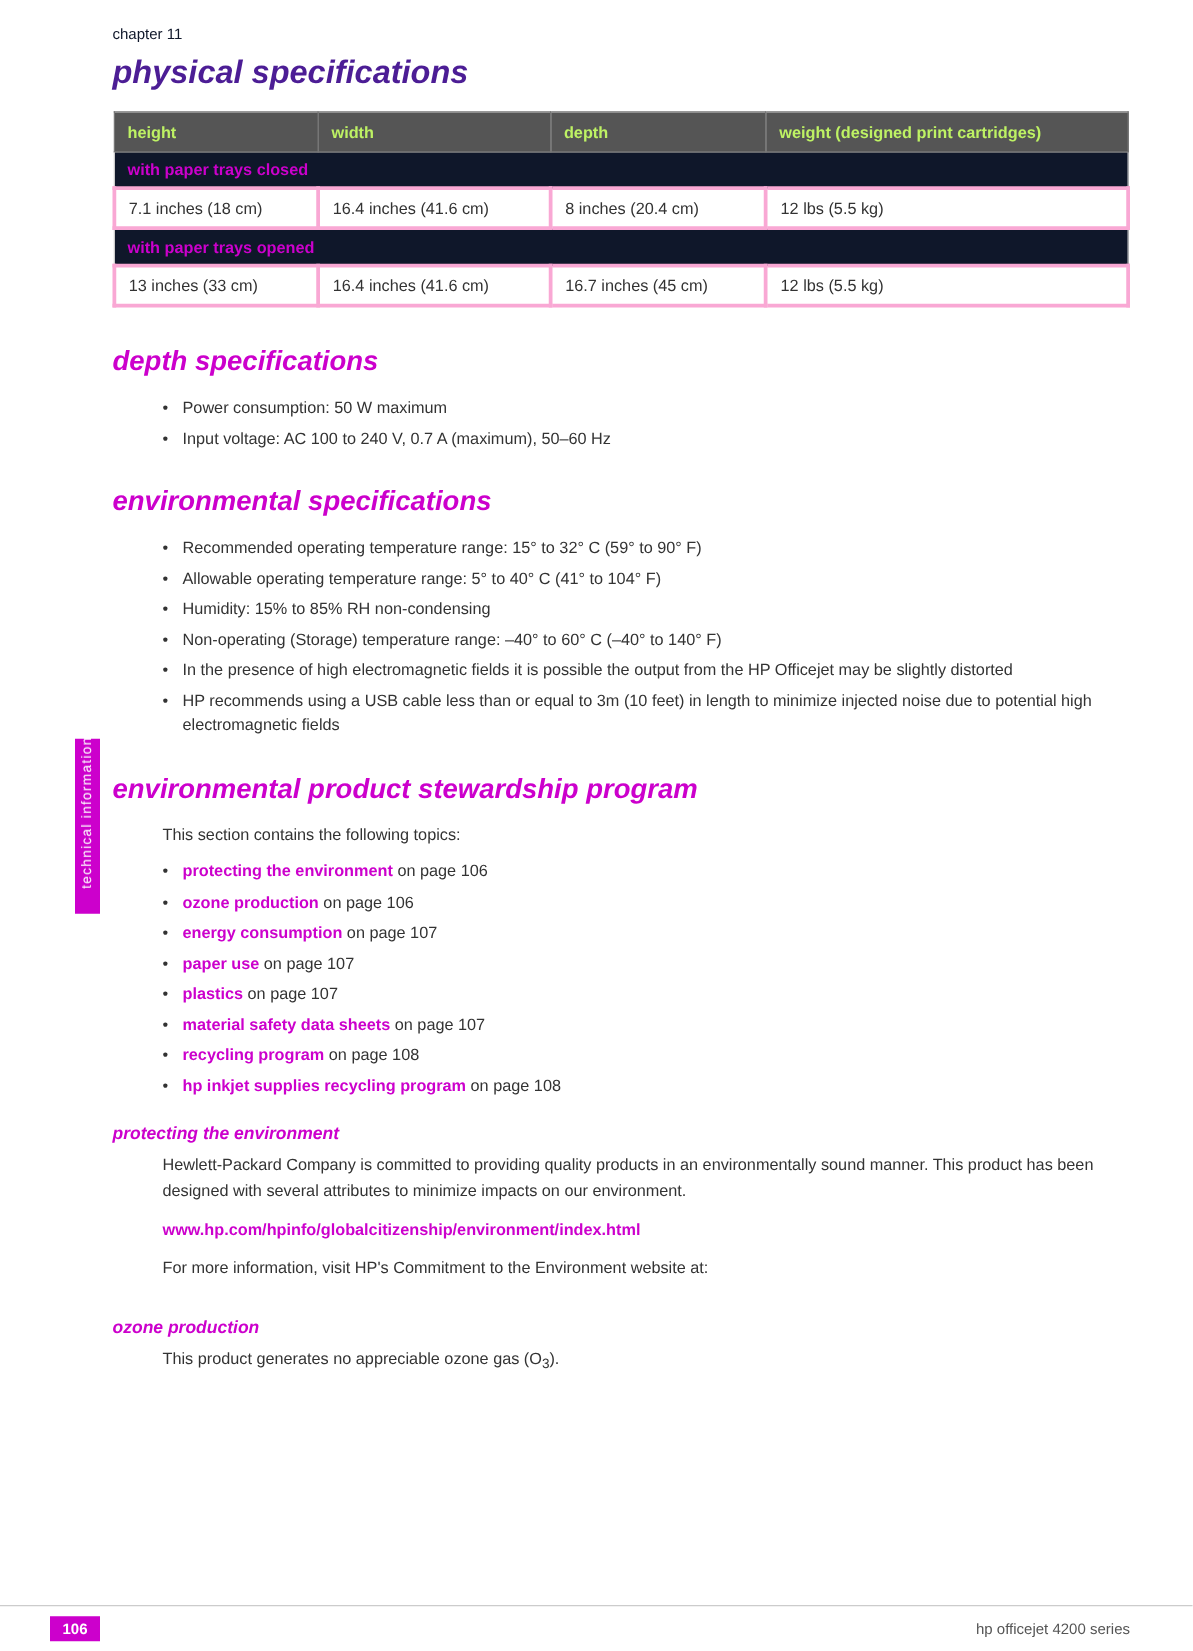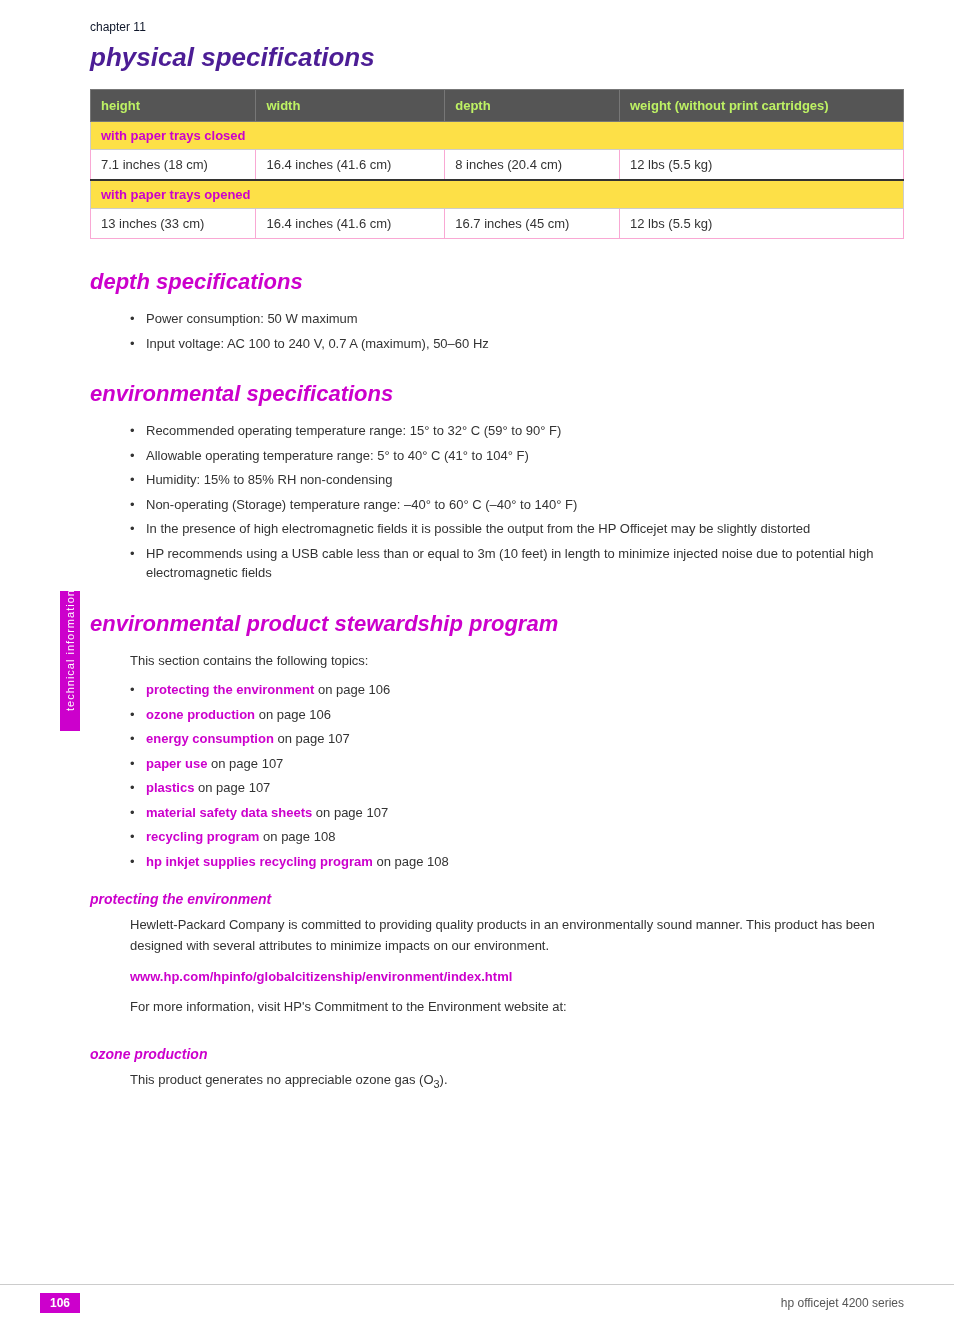--- a/index.html
+++ b/index.html
@@ -77,30 +77,30 @@
       background: #555;
       color: #bef264;
       padding: 8px 10px;
       text-align: left;
       font-weight: bold;
       border: 1px solid #777;
     }
 
     .spec-table td {
       padding: 7px 10px;
-      border: 1px solid #f9a8d4;
+      border: 3px solid #f9a8d4;
       vertical-align: top;
     }
 
     .spec-table .row-header {
       color: #cc00cc;
       font-weight: bold;
       padding: 6px 10px;
       border: 1px solid #ccc;
-      background: #fde047;
+      background: #0f172a;
     }
 
     .spec-table .row-header td {
       color: #cc00cc;
       font-weight: bold;
       border-top: 2px solid #333;
       border-bottom: 1px solid #ccc;
     }
 
     ul.bullet-list {
@@ -187,21 +187,21 @@
 
   <div class="section-block">
     <h1 class="section-title">physical specifications</h1>
 
     <table class="spec-table">
       <thead>
         <tr>
           <th>height</th>
           <th>width</th>
           <th>depth</th>
-          <th>weight (without print cartridges)</th>
+          <th>weight (designed print cartridges)</th>
         </tr>
       </thead>
       <tbody>
         <tr class="row-header">
           <td colspan="4" style="color:#cc00cc; font-weight:bold; padding:6px 10px; border:1px solid #ccc;">with paper trays closed</td>
         </tr>
         <tr class="data-row">
           <td>7.1 inches (18 cm)</td>
           <td>16.4 inches (41.6 cm)</td>
           <td>8 inches (20.4 cm)</td>

